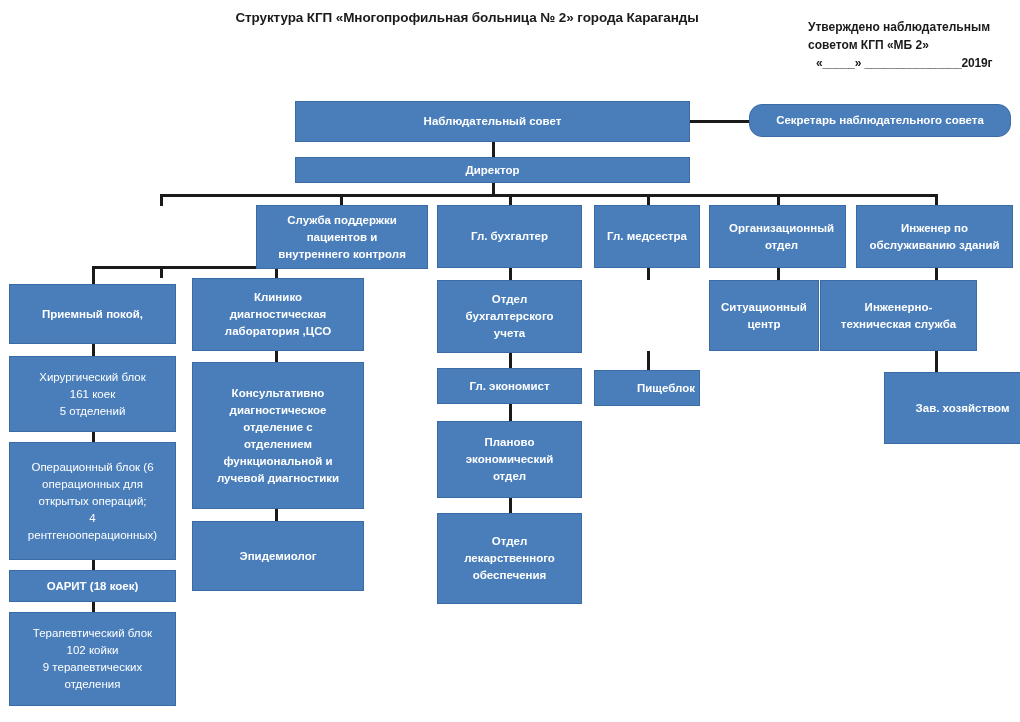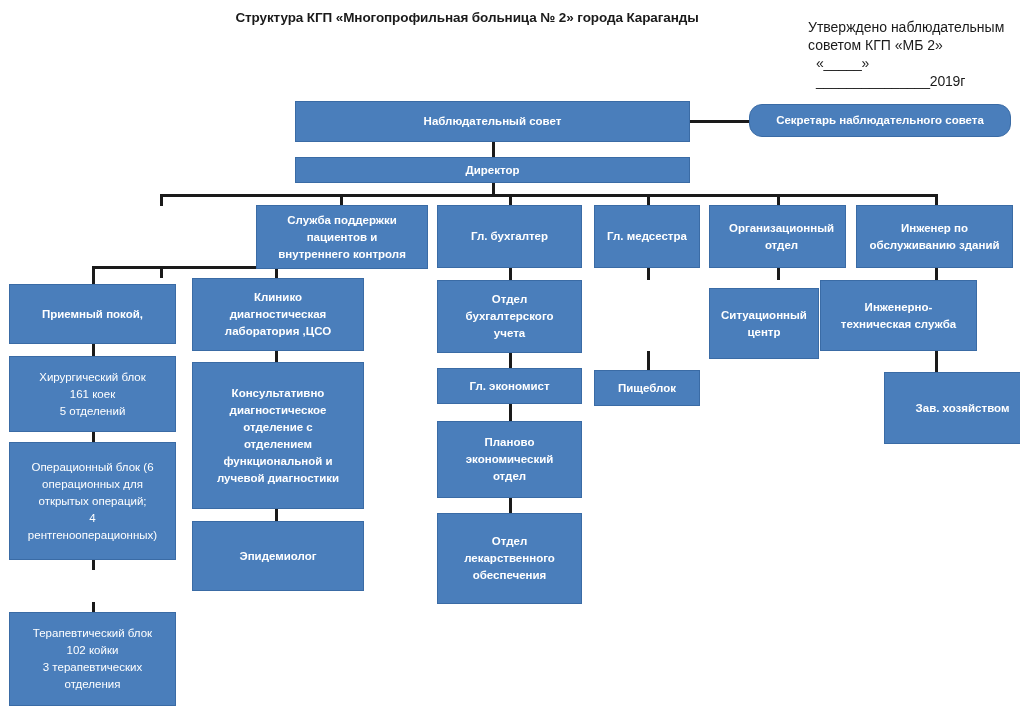--- a/index.html
+++ b/index.html
@@ -28,23 +28,24 @@
     font-size: 13.5px;
     font-weight: bold;
     color: #1a1a1a;
     letter-spacing: -0.1px;
   }
   .approval {
     position: absolute;
     left: 808px;
     top: 18px;
     width: 210px;
-    font-size: 14px;
+    font-size: 12px;
     color: #1a1a1a;
     line-height: 18px;
+    font-weight: bold;
   }
   .approval .line3 {
     padding-left: 8px;
     letter-spacing: -0.2px;
   }
   .node {
     position: absolute;
     box-sizing: border-box;
     background: #4a7ebb;
     border: 1px solid #3a6ba5;
@@ -174,25 +175,28 @@
   </div>
 
   <div class="node thin" style="left:9px; top:442px; width:167px; height:118px;">
     <span class="txt">Операционный блок (6
 операционных для
 открытых операций;
 4
 рентгенооперационных)</span>
   </div>
 
+  <div class="node" style="left:9px; top:570px; width:167px; height:32px;">
+    <span class="txt">ОАРИТ (18 коек)</span>
+  </div>
 
   <div class="node thin" style="left:9px; top:612px; width:167px; height:94px;">
     <span class="txt">Терапевтический блок
 102 койки
-3 терапевтических
+9 терапевтических
 отделения</span>
   </div>
 
   <div class="node" style="left:192px; top:278px; width:172px; height:73px;">
     <span class="txt">Клинико
 диагностическая
 лаборатория ,ЦСО</span>
   </div>
 
   <div class="node" style="left:192px; top:362px; width:172px; height:147px;">
@@ -224,25 +228,25 @@
 отдел</span>
   </div>
 
   <div class="node" style="left:437px; top:513px; width:145px; height:91px;">
     <span class="txt">Отдел
 лекарственного
 обеспечения</span>
   </div>
 
 
-  <div class="node" style="left:594px; top:370px; width:106px; height:36px;">
+  <div class="node" style="left:594px; top:370px; width:106px; height:36px;text-align:right;">
     <span class="txt">Пищеблок</span>
   </div>
 
-  <div class="node" style="left:709px; top:288px; width:110px; height:71px;">
+  <div class="node" style="left:709px; top:280px; width:110px; height:71px;">
     <span class="txt">Ситуационный
 центр</span>
   </div>
 
   <div class="node" style="left:820px; top:280px; width:157px; height:71px;">
     <span class="txt">Инженерно-
 техническая служба</span>
   </div>
 
   <div class="node" style="left:884px; top:372px; width:157px; height:72px;">

